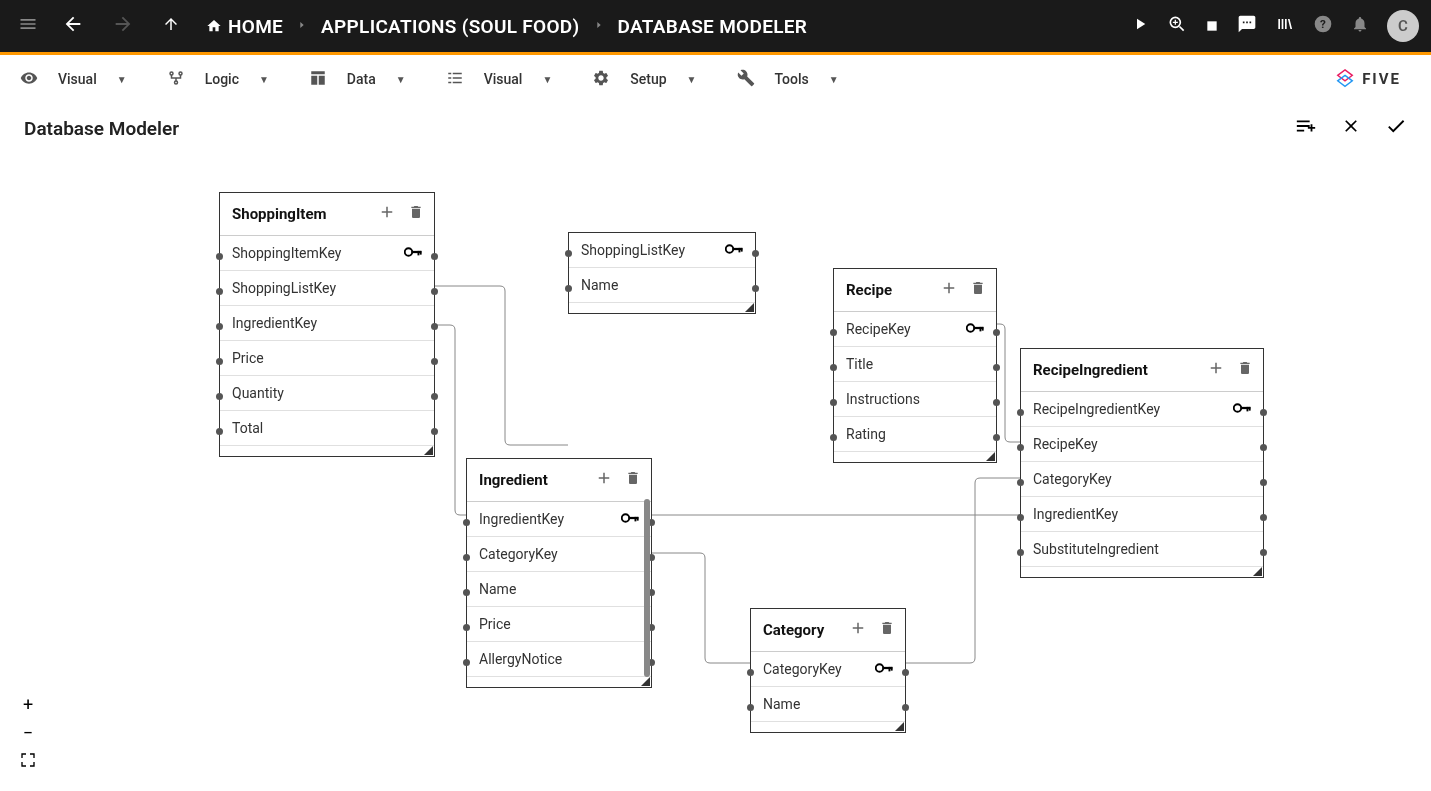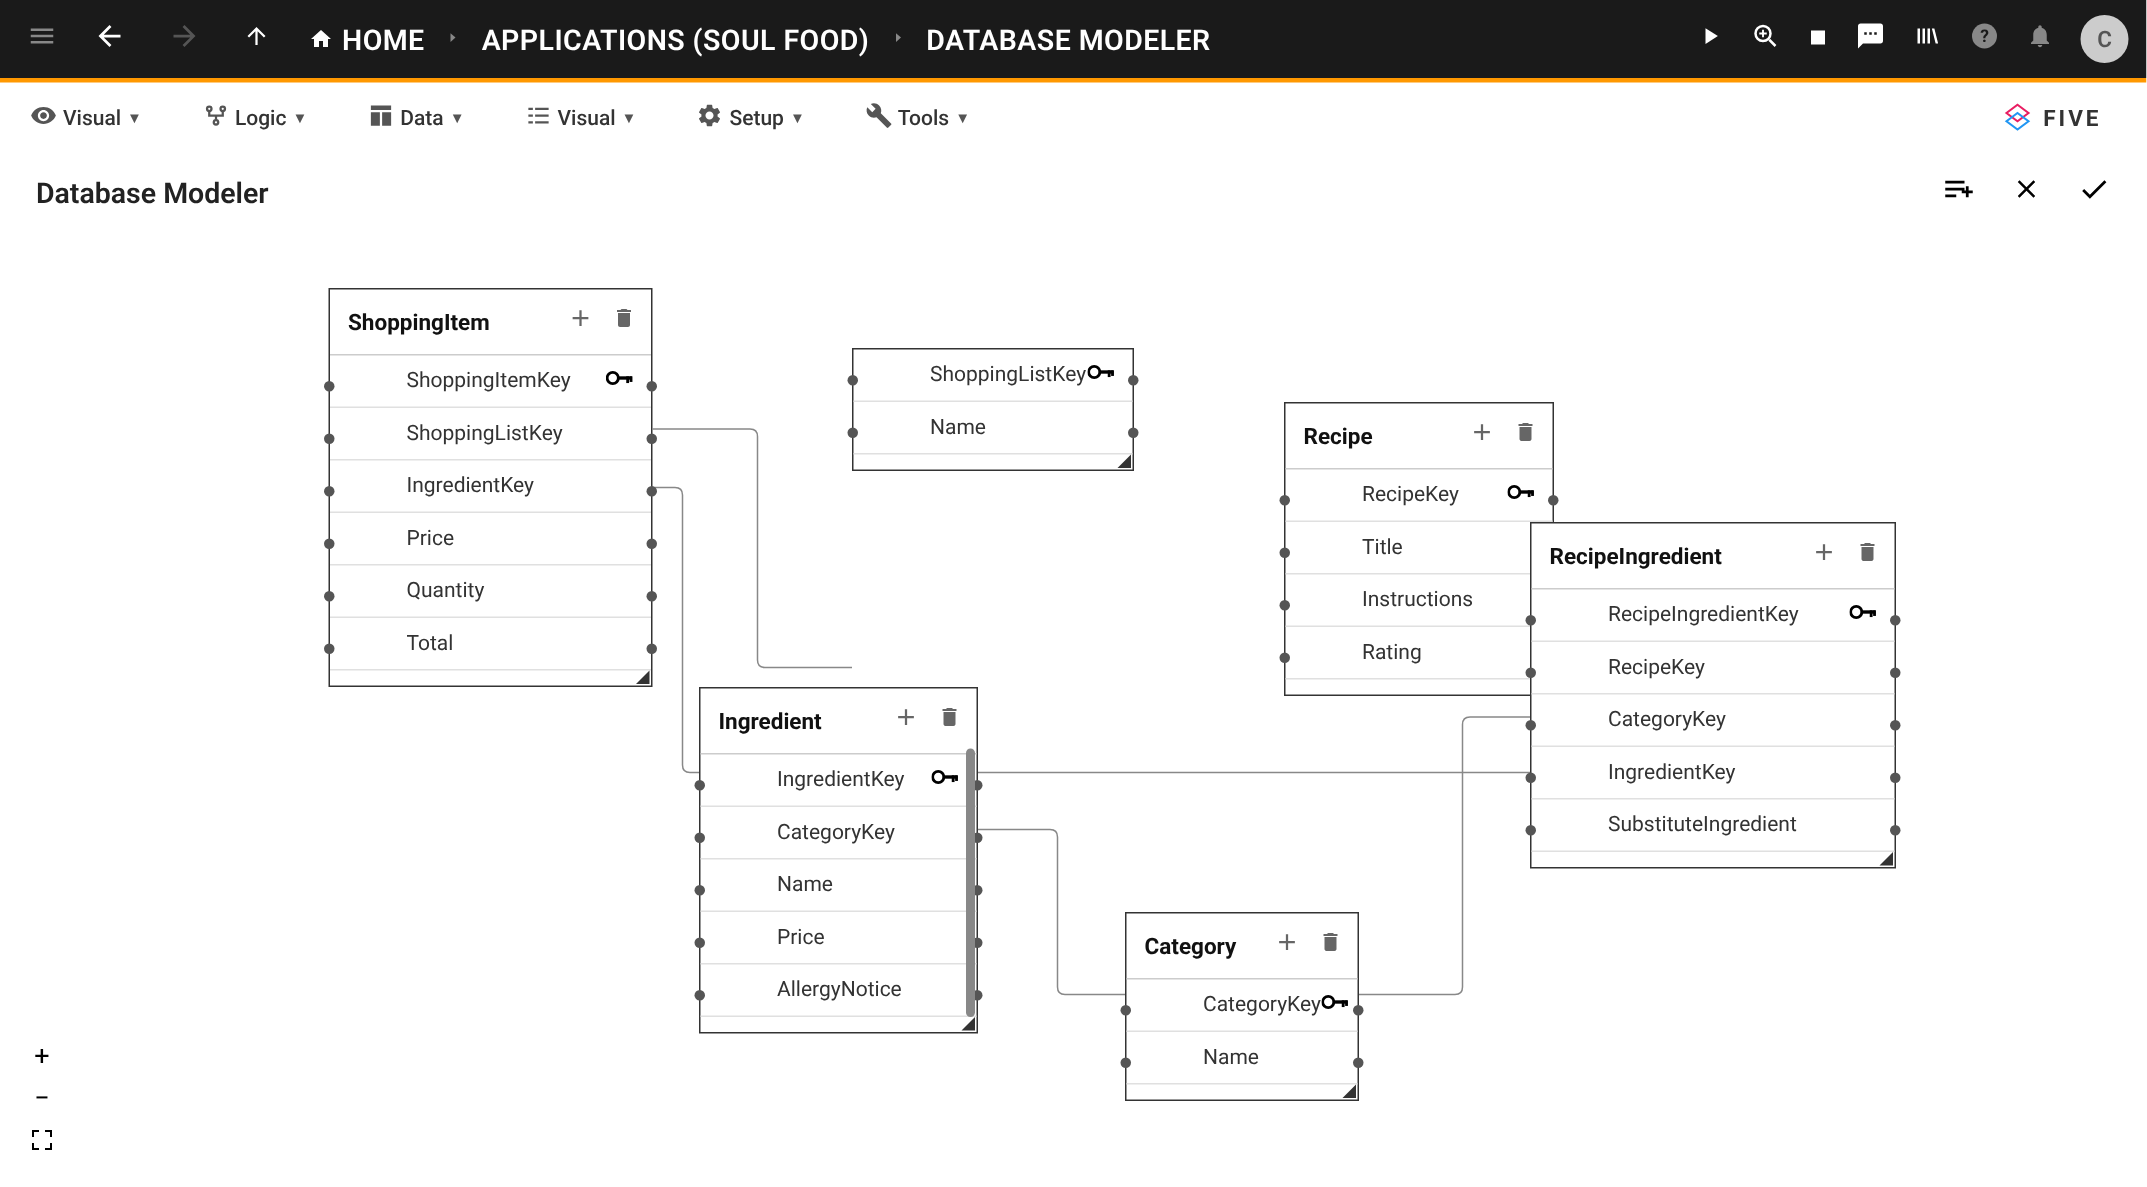--- a/index.html
+++ b/index.html
@@ -14,40 +14,40 @@
     .breadcrumb { display: flex; align-items: center; gap: 14px; margin-left: 8px; }
     .breadcrumb-item { color: #fff; font-size: 19px; font-weight: 600; letter-spacing: 0.3px; cursor: pointer; display: flex; align-items: center; gap: 6px; }
     .breadcrumb-sep { color: #888; font-size: 12px; }
     .topbar-right { display: flex; align-items: center; gap: 18px; }
     .topbar-icon { color: #fff; cursor: pointer; font-size: 18px; }
     .avatar { width: 32px; height: 32px; border-radius: 50%; background: #ccc; color: #555; display: flex; align-items: center; justify-content: center; font-weight: 600; font-size: 15px; cursor: pointer; }
     
     .orange-bar { height: 3px; background: #ff9800; }
     
     .menubar { height: 48px; display: flex; align-items: center; padding: 0 20px; gap: 40px; border-bottom: none; }
-    .menu-item { display: flex; align-items: center; gap: 4px; color: #333; font-size: 14px; font-weight: 500; cursor: pointer; }
+    .menu-item { display: flex; align-items: center; gap: 20px; color: #333; font-size: 14px; font-weight: 500; cursor: pointer; }
     .menu-icon { color: #555; }
     .menu-arrow { color: #555; font-size: 10px; }
     .logo-area { margin-left: auto; display: flex; align-items: center; gap: 6px; padding-right: 10px; }
     
     .page-header { display: flex; align-items: center; padding: 12px 24px 8px; }
     .page-title { font-size: 19px; font-weight: 600; color: #222; }
     .page-actions { margin-left: auto; display: flex; gap: 24px; align-items: center; }
     .page-action { cursor: pointer; color: #000; font-size: 20px; }
     
     .canvas { position: relative; width: 100%; height: 632px; background: #fff; padding-left: 46px; }
     
     .table-box { position: absolute; background: #fff; border: 1px solid #333; font-size: 14px; }
     .table-header { display: flex; align-items: center; padding: 10px 10px 10px 12px; border-bottom: 1px solid #ccc; }
     .table-name { font-weight: 700; color: #111; flex: 1; font-size: 15px; }
     .table-header-actions { display: flex; gap: 12px; align-items: center; }
     .table-header-icon { color: #555; cursor: pointer; font-size: 17px; }
     .table-row { display: flex; align-items: center; padding: 9px 12px; border-bottom: 1px solid #e0e0e0; position: relative; }
     .table-row:last-of-type { border-bottom: none; }
-    .field-name { color: #333; flex: 1; margin-left: 39px; }
+    .field-name { color: #333; flex: 1; }
     .key-icon { color: #000; font-size: 14px; }
     .resize-handle { position: absolute; bottom: 0; right: 0; width: 12px; height: 12px; cursor: nwse-resize; }
     .resize-handle::after { content: ''; position: absolute; bottom: 1px; right: 1px; width: 0; height: 0; border-left: 9px solid transparent; border-bottom: 9px solid #333; }
     
     .port { position: absolute; width: 7px; height: 7px; background: #555; border-radius: 50%; }
     .port.left { left: -4px; }
     .port.right { right: -4px; }
     
     .scroll-indicator { position: absolute; right: 1px; top: 40px; bottom: 10px; width: 6px; background: #888; border-radius: 3px; }
     
@@ -278,21 +278,21 @@
         </div>
         <div class="table-row">
           <span class="port left" style="top:17px"></span>
           <span class="field-name">Name</span>
           <span class="port right" style="top:17px"></span>
         </div>
         <div style="height:10px;position:relative">
           <div class="resize-handle"></div>
         </div>
       </div>
-      <div class="table-box" style="left: 856px; top: 118px; width: 180px;">
+      <div class="table-box" style="left: 833px; top: 118px; width: 164px;">
         <div class="table-header">
           <span class="table-name">Recipe</span>
           <div class="table-header-actions">
             <span class="table-header-icon"><svg width="18" height="18" viewBox="0 0 24 24" fill="#666">
                 <path d="M19 13h-6v6h-2v-6H5v-2h6V5h2v6h6z"></path>
               </svg></span>
             <span class="table-header-icon"><svg width="16" height="18" viewBox="0 0 24 24" fill="#666">
                 <path d="M6 19c0 1.1.9 2 2 2h8c1.1 0 2-.9 2-2V7H6v12zM19 4h-3.5l-1-1h-5l-1 1H5v2h14V4z"></path>
               </svg></span>
           </div>

